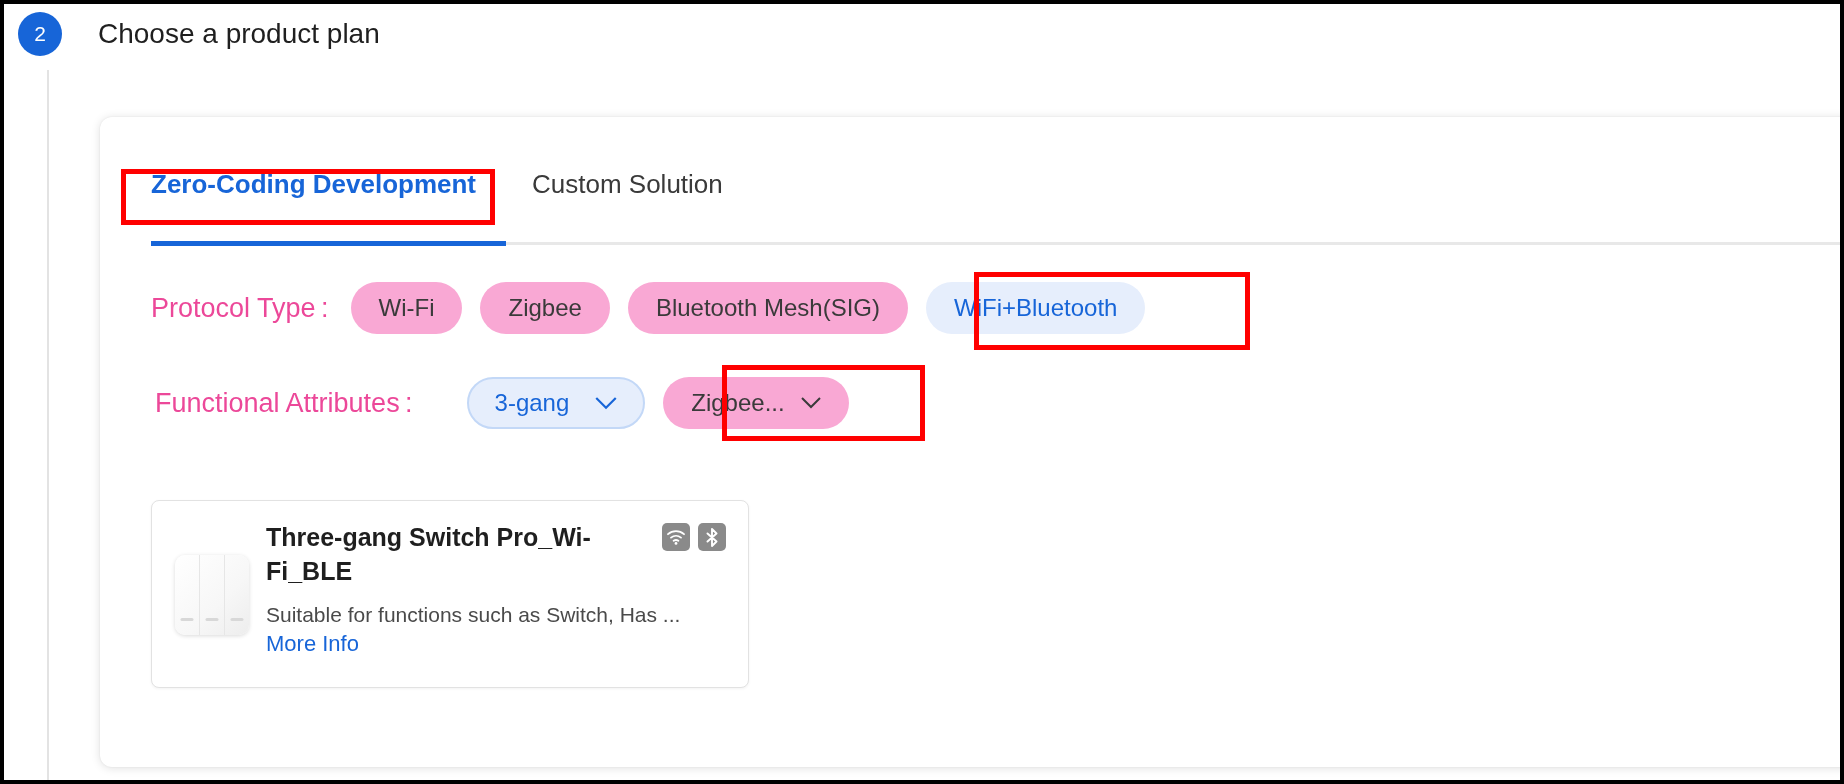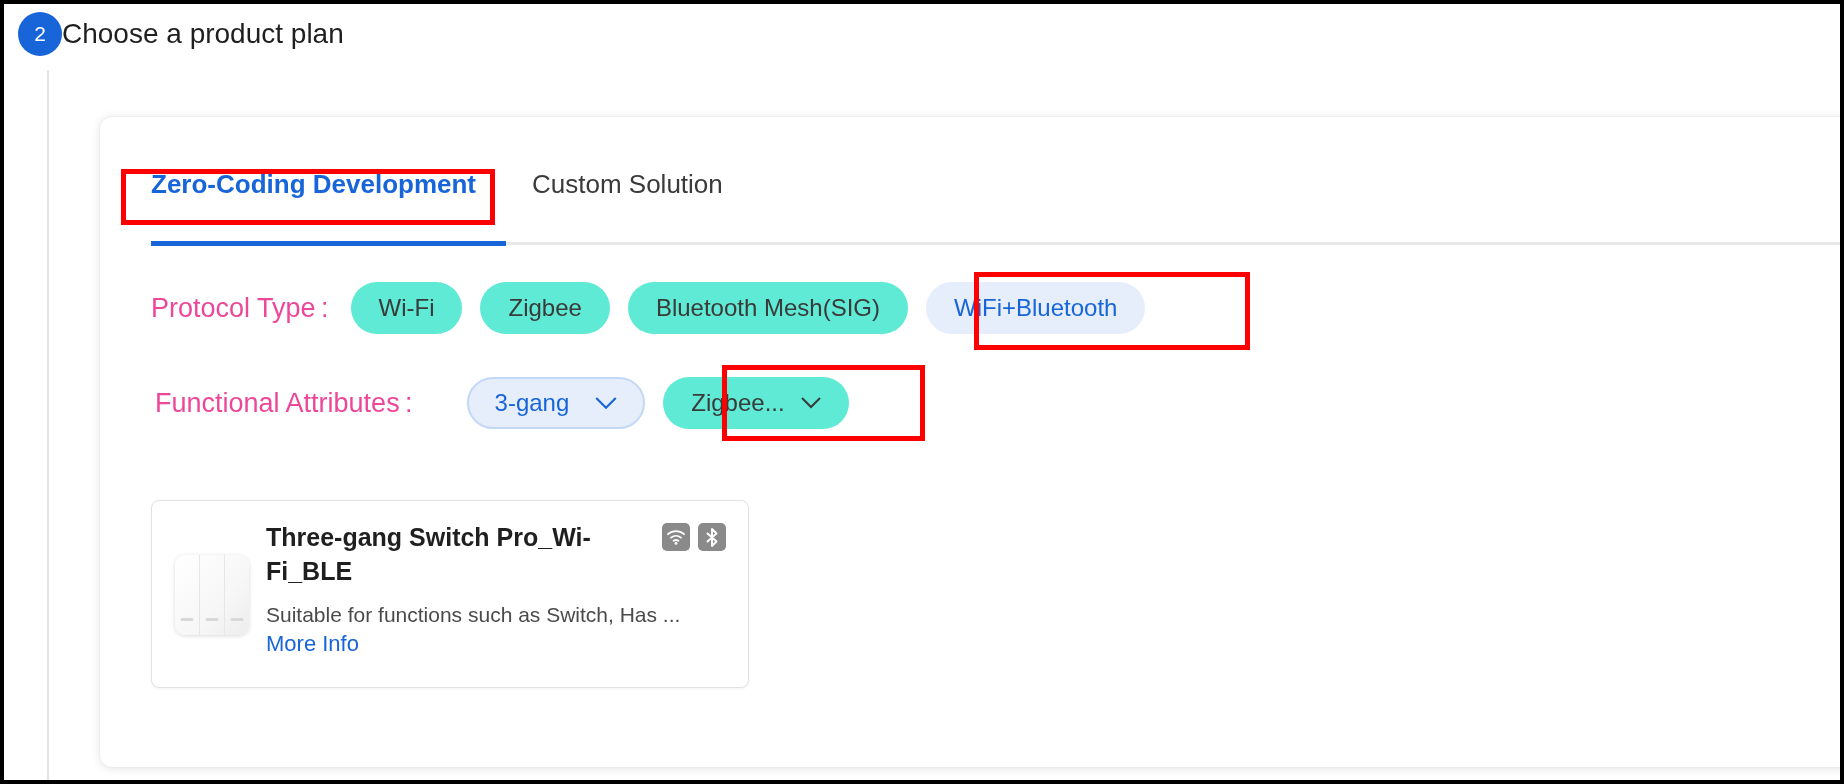--- a/index.html
+++ b/index.html
@@ -48,20 +48,21 @@
     color: #ffffff;
     font-size: 21px;
     font-weight: 400;
     display: flex;
     align-items: center;
     justify-content: center;
     margin-left: 14px;
     flex: none;
   }
   .step-title {
+    margin-left: 36px;
     font-size: 28px;
     color: #1f1f1f;
     font-weight: 400;
     white-space: nowrap;
   }
 
   
   .step-connector {
     position: absolute;
     left: 43px;
@@ -148,21 +149,21 @@
     white-space: nowrap;
   }
 
   .chip {
     display: inline-flex;
     align-items: center;
     justify-content: center;
     height: 52px;
     padding: 0 28px;
     border-radius: 26px;
-    background: #5eead4;
+    background: #f9a8d4;
     color: #3a3a3a;
     font-size: 24px;
     white-space: nowrap;
     cursor: pointer;
     box-sizing: border-box;
   }
   .chip.selected {
     background: #e6eefc;
     color: #1765d8;
   }

